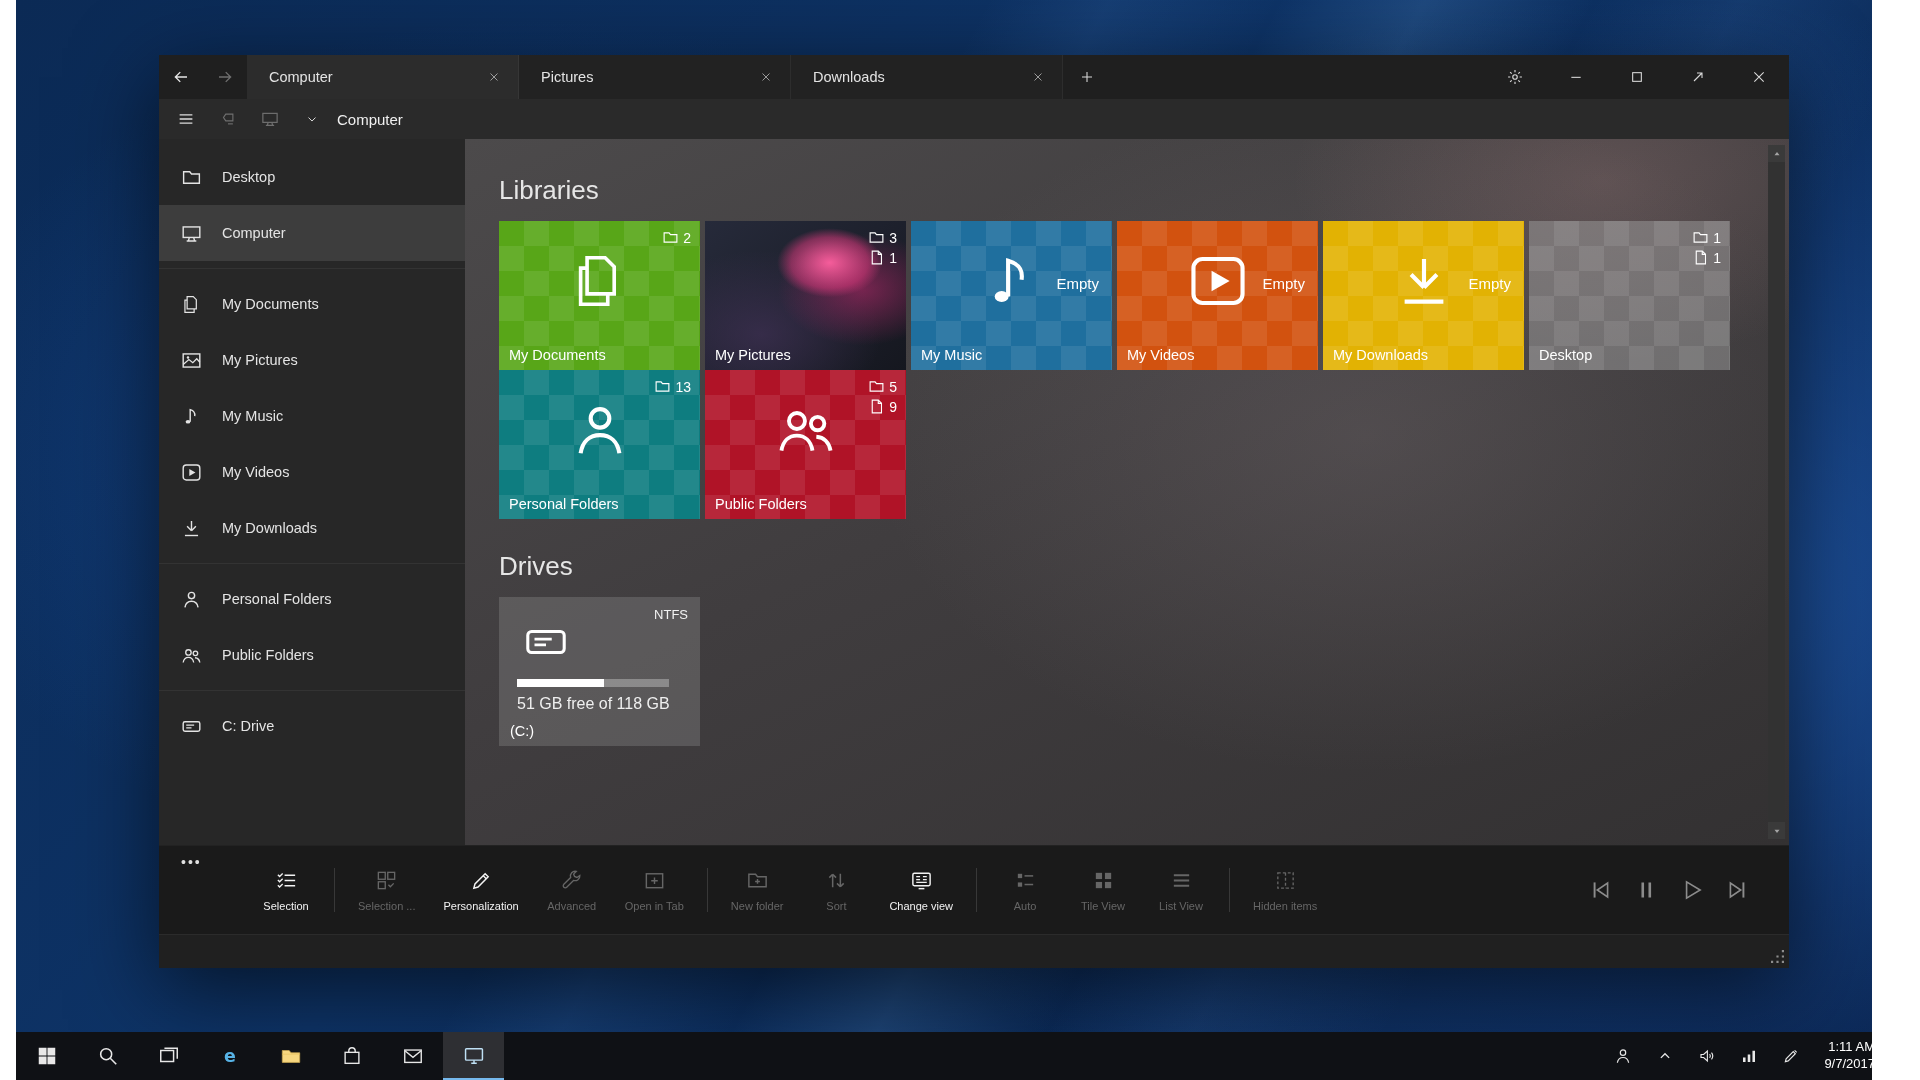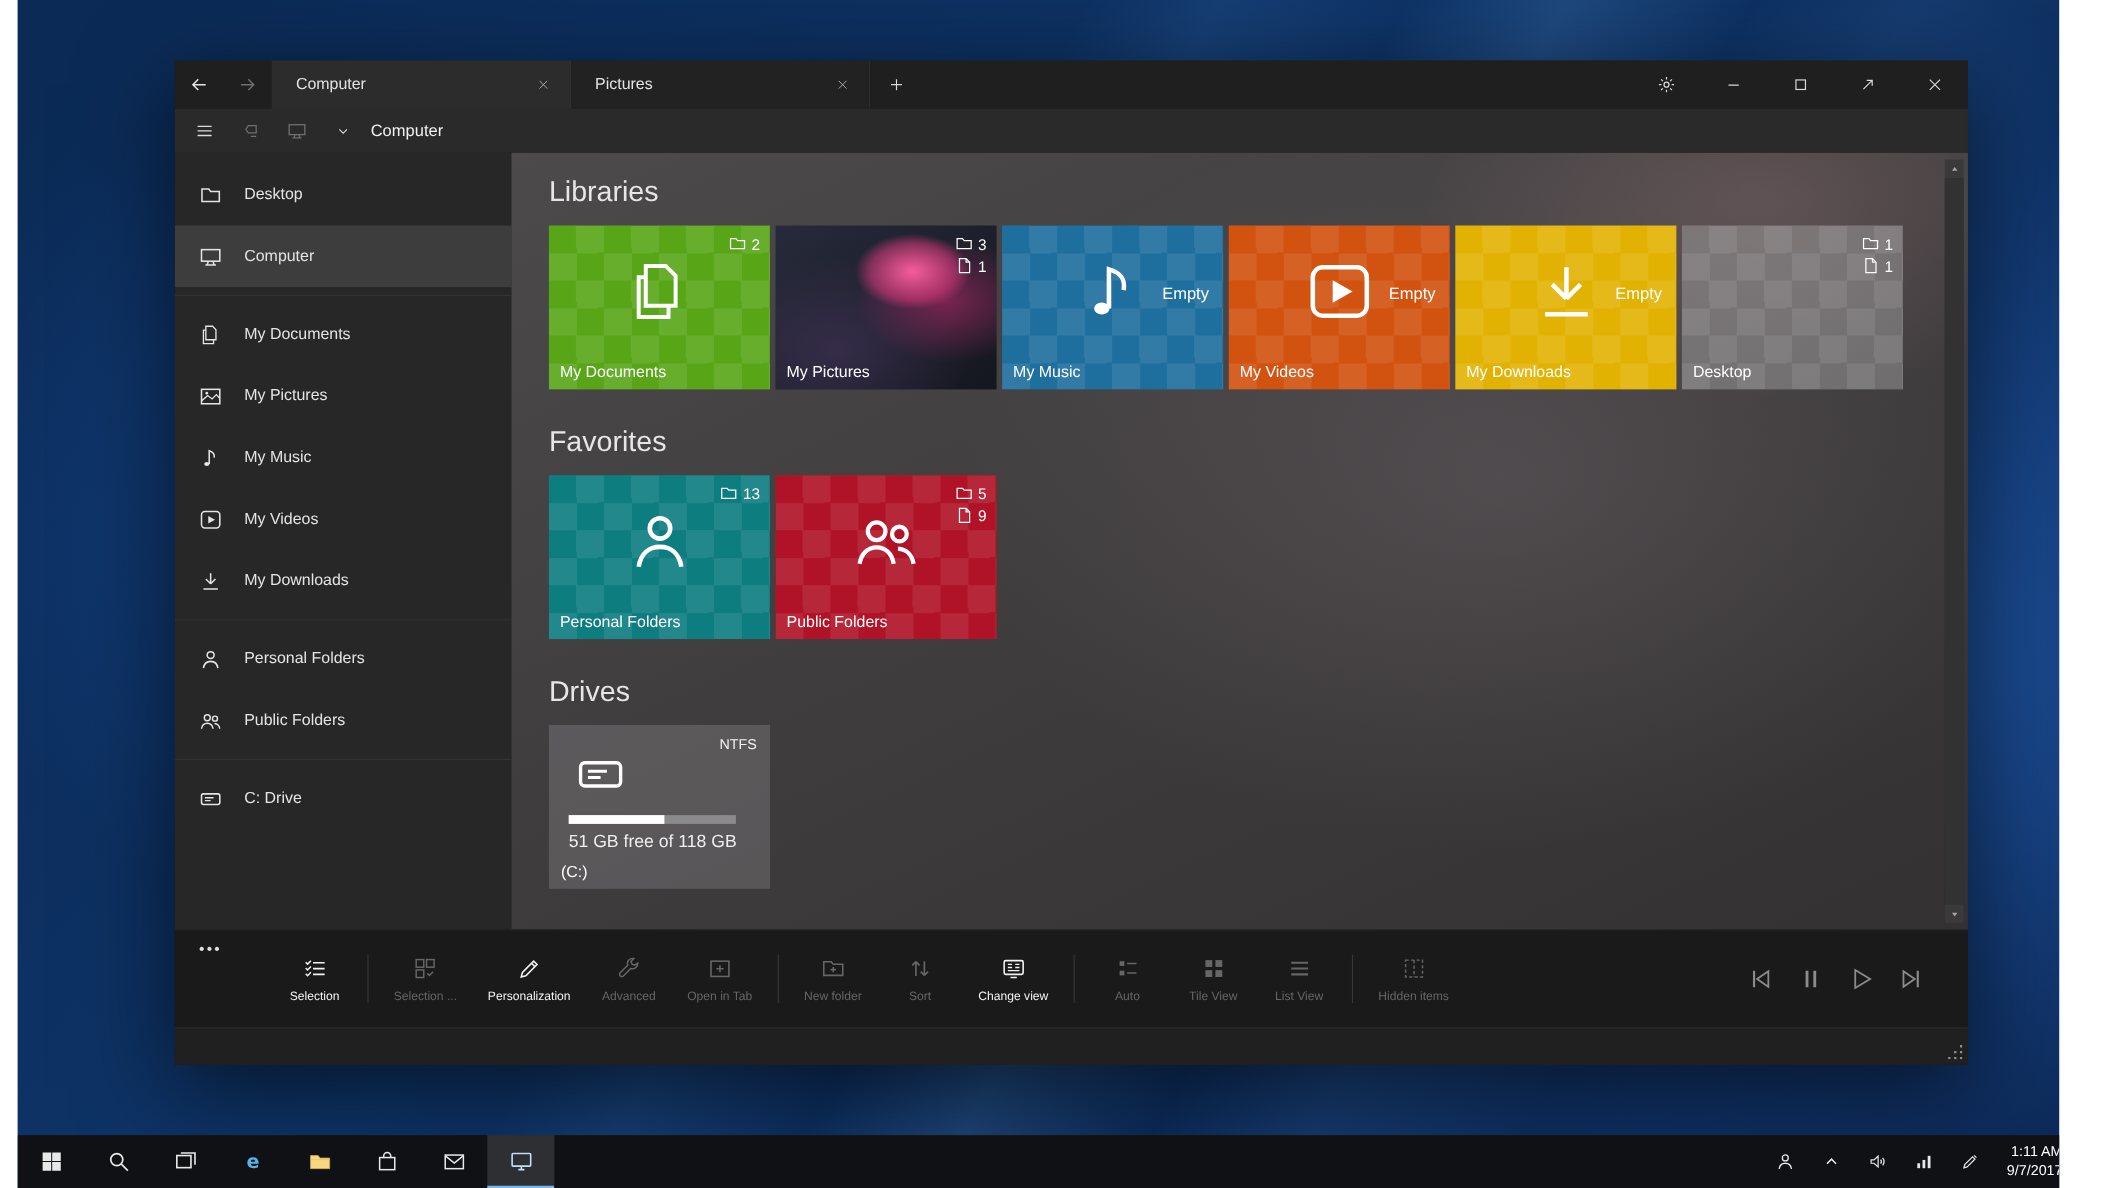--- a/index.html
+++ b/index.html
@@ -42,21 +42,21 @@
   .win-body{flex:1;display:flex;min-height:0;border-radius:26px;}
 
   
   .sidebar{width:306px;background:#272727;padding-top:10px;flex:none;}
   .side-item{height:56px;display:flex;align-items:center;gap:20px;padding-left:22px;cursor:pointer;color:#e4e4e4;}
   .side-item.selected{background:#3d3d3d;}
   .side-label{font-size:14.5px;}
   .side-sep{height:1px;background:rgba(255,255,255,.06);margin:7px 0;}
 
   
-  .content{flex:1;position:relative;overflow:hidden;padding:0 50px 0 34px;
+  .content{flex:1;position:relative;overflow:hidden;padding:16px 50px 0 34px;
     background:
       radial-gradient(ellipse 520px 300px at 86% 6%, rgba(215,160,160,.20), transparent 60%),
       radial-gradient(ellipse 760px 520px at 68% 42%, rgba(130,120,124,.28), transparent 65%),
       linear-gradient(155deg,#4c4a4b 0%,#403d3f 45%,#333132 100%);}
   .sec-title{font-size:26px;font-weight:300;color:#e6e6e6;margin:20px 0 15px;}
   .sec-title.later{margin-top:32px;}
   .tile-row{display:flex;gap:5px;}
   .tile{width:201px;height:149px;position:relative;flex:none;cursor:pointer;overflow:hidden;}
   .checker::before{content:"";position:absolute;inset:0;pointer-events:none;
     background:repeating-conic-gradient(rgba(255,255,255,.085) 0% 25%, transparent 0% 50%);
@@ -360,20 +360,28 @@
             </button>
         </div>
         <div class="tab">
           <span class="tab-label">Pictures</span>
           <button class="tab-close">
               <svg class="ic i12">
                 <use href="#s-close"></use>
               </svg>
             </button>
         </div>
+        <div class="tab">
+          <span class="tab-label">Downloads</span>
+          <button class="tab-close">
+              <svg class="ic i12">
+                <use href="#s-close"></use>
+              </svg>
+            </button>
+        </div>
         <button class="newtab">
             <svg class="ic i16">
               <use href="#s-plus"></use>
             </svg>
           </button>
       </div>
       <div class="tb-spacer"></div>
       <button class="win-btn">
           <svg class="ic i18">
             <use href="#s-gear"></use>
@@ -567,21 +575,20 @@
                   <svg class="bic">
                     <use href="#s-file"></use>
                   </svg>
                   <span>1</span>
                 </span>
             </div>
             <span class="tile-label">Desktop</span>
           </div>
         </div>
 
-        <h2 class="sec-title later">Favorites</h2>
         <div class="tile-row">
 
           <div class="tile t-personal checker">
             <svg class="tile-ic">
                 <use href="#s-person"></use>
               </svg>
             <div class="badge">
               <span class="brow">
                   <svg class="bic">
                     <use href="#s-folder"></use>

